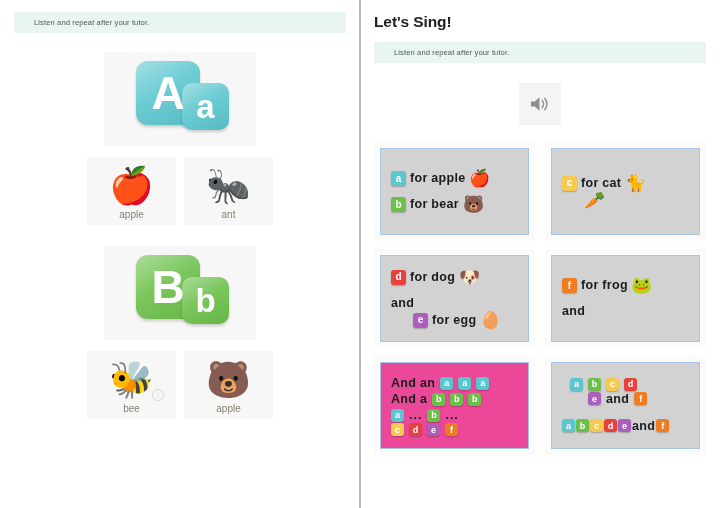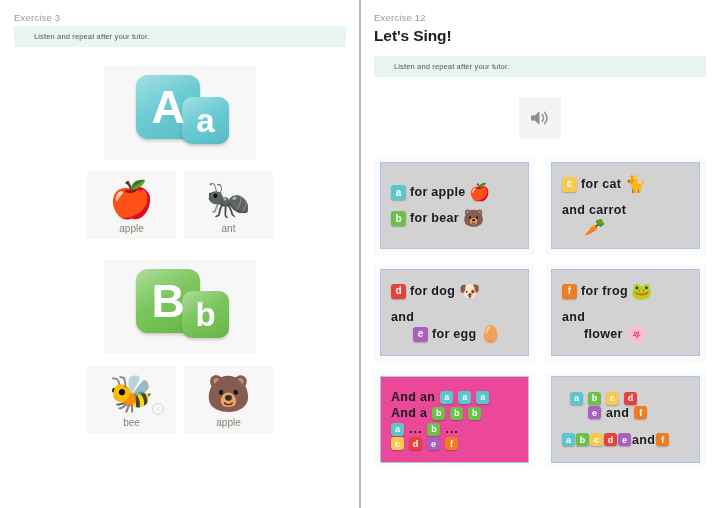--- a/index.html
+++ b/index.html
@@ -128,21 +128,20 @@
   .seqline .txt{min-width:0;}
   .dots{letter-spacing:1px;color:#1b1b1b;font-weight:bold;}
   .tight{gap:1px;}
 </style>
 </head>
 <body>
 
 <div class="app">
 
   <section class="panel panel-left">
-    <div class="ex-label">Exercise 3</div>
     <div class="banner" style="background: rgb(232, 246, 239);">Listen and repeat after your tutor.</div>
 
     <div class="hero">
       <div class="bigletter">
         <div class="tile-big" id="tileA" style="background: rgb(92, 198, 207);">
           <div class="gloss"></div>
           <div class="tileglyph">A</div>
         </div>
         <div class="tile-small" id="tileAa" style="background: rgb(92, 198, 207);">
           <div class="gloss"></div>
@@ -184,21 +183,20 @@
       <div class="wordcard">
         <div class="wordpic">🐻</div>
         <div class="wordlabel">apple</div>
       </div>
     </div>
   </section>
 
   <div class="divider" style="background: rgb(185, 185, 185);"></div>
 
   <section class="panel panel-right">
-    <div class="ex-label">Exercise 12</div>
     <h1 class="ex-title">Let's Sing!</h1>
     <div class="banner" style="background: rgb(232, 246, 239);">Listen and repeat after your tutor.</div>
 
     <div class="speaker-wrap">
       <span>
         <svg width="22" height="18" viewBox="0 0 22 18" aria-hidden="true">
           <path d="M2 6.5h3.6L10.5 2.2v13.6L5.6 11.5H2z" fill="#8f8f8f"></path>
           <path d="M13.2 5.6a5 5 0 0 1 0 6.8" stroke="#8f8f8f" stroke-width="1.5" fill="none" stroke-linecap="round"></path>
           <path d="M15.8 3.4a8.4 8.4 0 0 1 0 11.2" stroke="#8f8f8f" stroke-width="1.5" fill="none" stroke-linecap="round"></path>
         </svg>
@@ -231,23 +229,20 @@
       <div class="cardouter">
         <div class="cardinner" style="background: rgb(210, 210, 210); border-color: rgb(168, 198, 232);">
           <div class="line">
             <span class="lt" id="c2t1" style="background: rgb(246, 201, 82);">
                 <span class="gloss"></span>
                 <span>c</span>
               </span>
             <span class="txt">for cat</span>
             <span class="emoji">🐈</span>
           </div>
-          <div class="line r2">
-            <span class="txt">and carrot</span>
-          </div>
           <div class="line indent">
             <span class="emoji">🥕</span>
           </div>
         </div>
       </div>
 
       <div class="cardouter">
         <div class="cardinner" style="background: rgb(210, 210, 210); border-color: rgb(168, 198, 232);">
           <div class="line">
             <span class="lt" id="c3t1" style="background: rgb(232, 64, 58);">
@@ -276,24 +271,20 @@
           <div class="line">
             <span class="lt" id="c4t1" style="background: rgb(240, 124, 34);">
                 <span class="gloss"></span>
                 <span>f</span>
               </span>
             <span class="txt">for frog</span>
             <span class="emoji">🐸</span>
           </div>
           <div class="line r2">
             <span class="txt">and</span>
-          </div>
-          <div class="line indent">
-            <span class="txt">flower</span>
-            <span class="emoji">🌸</span>
           </div>
         </div>
       </div>
 
       <div class="cardouter">
         <div class="cardinner" style="background: #ec4899; border-color: rgb(168, 198, 232);">
           <div class="seqline">
             <span class="txt">And an</span>
             <span class="lt sm" id="c5a1" style="background: rgb(92, 198, 207);">
                 <span class="gloss"></span>

